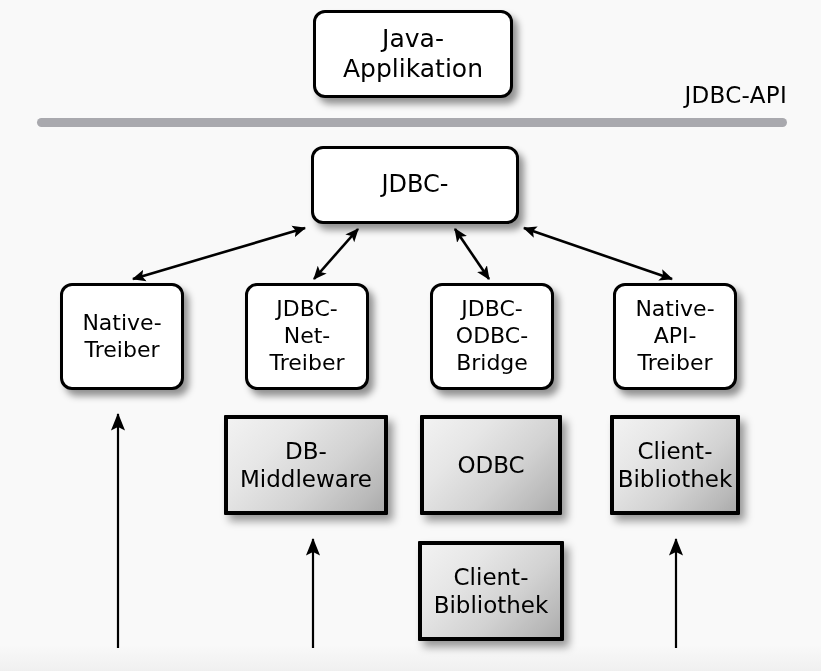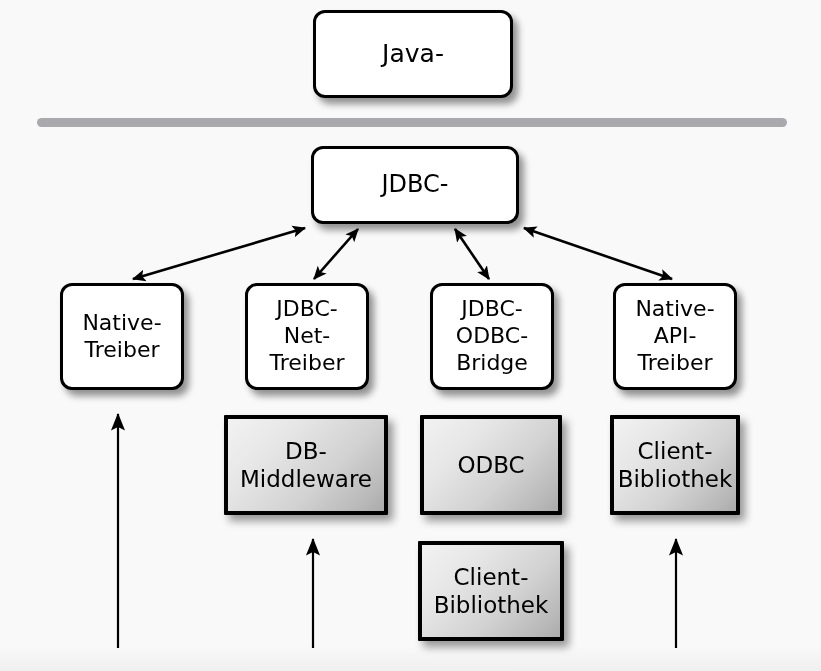--- a/index.html
+++ b/index.html
@@ -96,22 +96,24 @@
 </style>
 </head>
 <body>
 
 <div id="canvas">
 
   <div id="bottom-fade"></div>
 
   <div class="rbox" style="left:313px; top:10px; width:200px; height:88px; font-size:25px;">
     <span class="ln">Java-</span>
+    <span class="ln">Applikation</span>
   </div>
 
+  <div id="api-label">JDBC-API</div>
   <div id="api-bar"></div>
 
   <div class="rbox" style="left:311px; top:146px; width:208px; height:78px; font-size:24px;">
     <span class="ln">JDBC-</span>
   </div>
 
   <div class="rbox" style="left:60px; top:283px; width:124px; height:107px; font-size:22px;">
     <span class="ln">Native-</span>
     <span class="ln">Treiber</span>
   </div>

